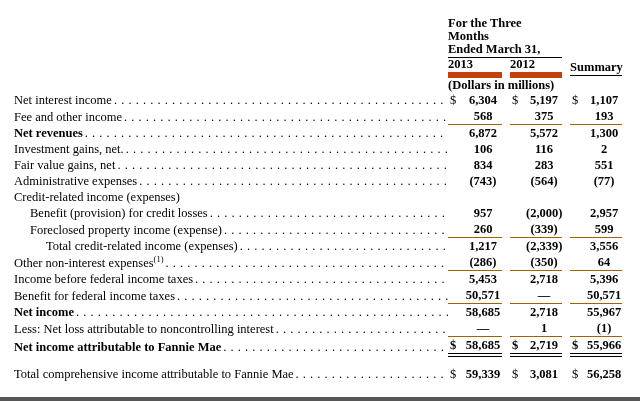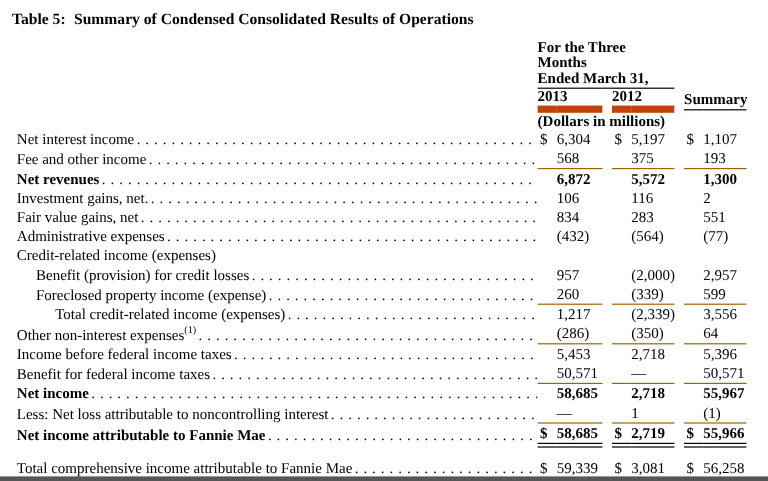--- a/index.html
+++ b/index.html
@@ -26,21 +26,21 @@
   td { padding: 0; vertical-align: bottom; line-height: 16px; }
 
   
   tr.hrow td { font-weight: bold; text-align: left; line-height: 13px; }
   td.hspan { border-bottom: 1px solid #000; padding-bottom: 1px; }
   td.hyear { border-bottom: 6px solid #c2410c; padding-bottom: 1px; }
   td.hvar  { border-bottom: 1px solid #000; vertical-align: bottom; padding-bottom: 1px; }
   td.hunits { padding-top: 1px; }
 
   
-  td.v { text-align: left; white-space: nowrap; }
+  td.v { text-align: center; white-space: nowrap; font-weight: bold; }
   td.d { text-align: left; padding-left: 2px; white-space: nowrap; }
   td.g { }
   td.bb { border-bottom: 1px solid #a16207; }
   td.bd { border-bottom: 4px double #000; }
   tr.bold { font-weight: bold; margin-left: 34px; }
 
   
   td.lbl { overflow: hidden; }
   .lblwrap { display: flex; align-items: baseline; padding-left: 4px; }
   td.i1 .lblwrap { padding-left: 20px; }
@@ -59,23 +59,20 @@
   .bottombar {
     position: absolute; left: 0; right: 0; bottom: 0;
     height: 4px; background: #565656;
   }
 </style>
 </head>
 <body>
 
 <div class="page">
 
-  <div class="title">
-    <span class="tlabel">Table 5:</span><span>Summary of Condensed Consolidated Results of Operations</span>
-  </div>
 
   <table class="fin">
     <colgroup>
       <col style="width:438px">
         <col style="width:16px">
         <col style="width:38px">
         <col style="width:8px">
       <col style="width:16px">
         <col style="width:36px">
         <col style="width:8px">
@@ -188,21 +185,21 @@
     </tr>
 
     <tr>
       <td class="lbl">
             <span class="lblwrap">
               <span class="lt">Administrative expenses</span>
               <span class="dots"></span>
             </span>
           </td>
       <td class="d"></td>
-      <td class="v">(432)</td>
+      <td class="v">(743)</td>
       <td class="g"></td>
       <td class="d"></td>
       <td class="v">(564)</td>
       <td class="g"></td>
       <td class="d"></td>
       <td class="v">(77)</td>
     </tr>
 
     <tr class="nodots">
       <td class="lbl">

